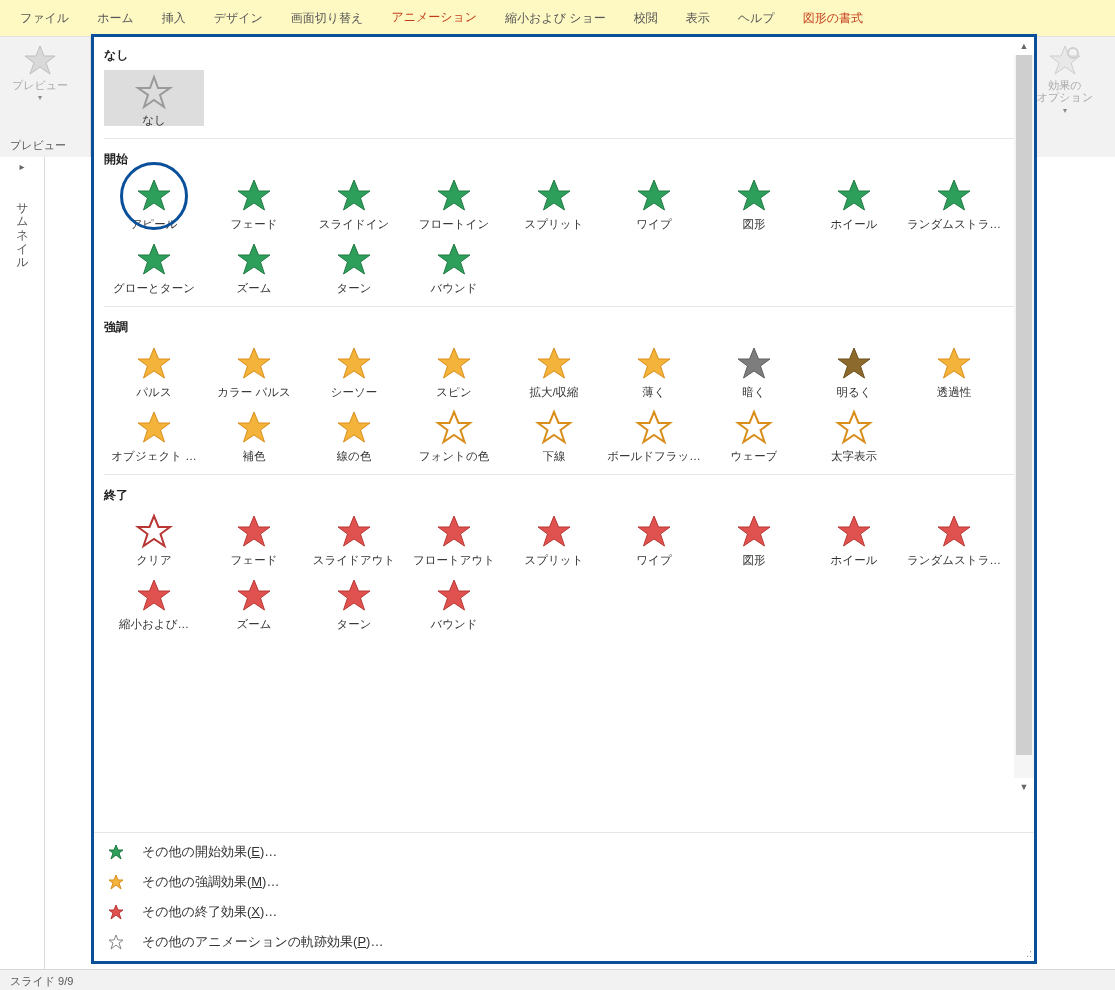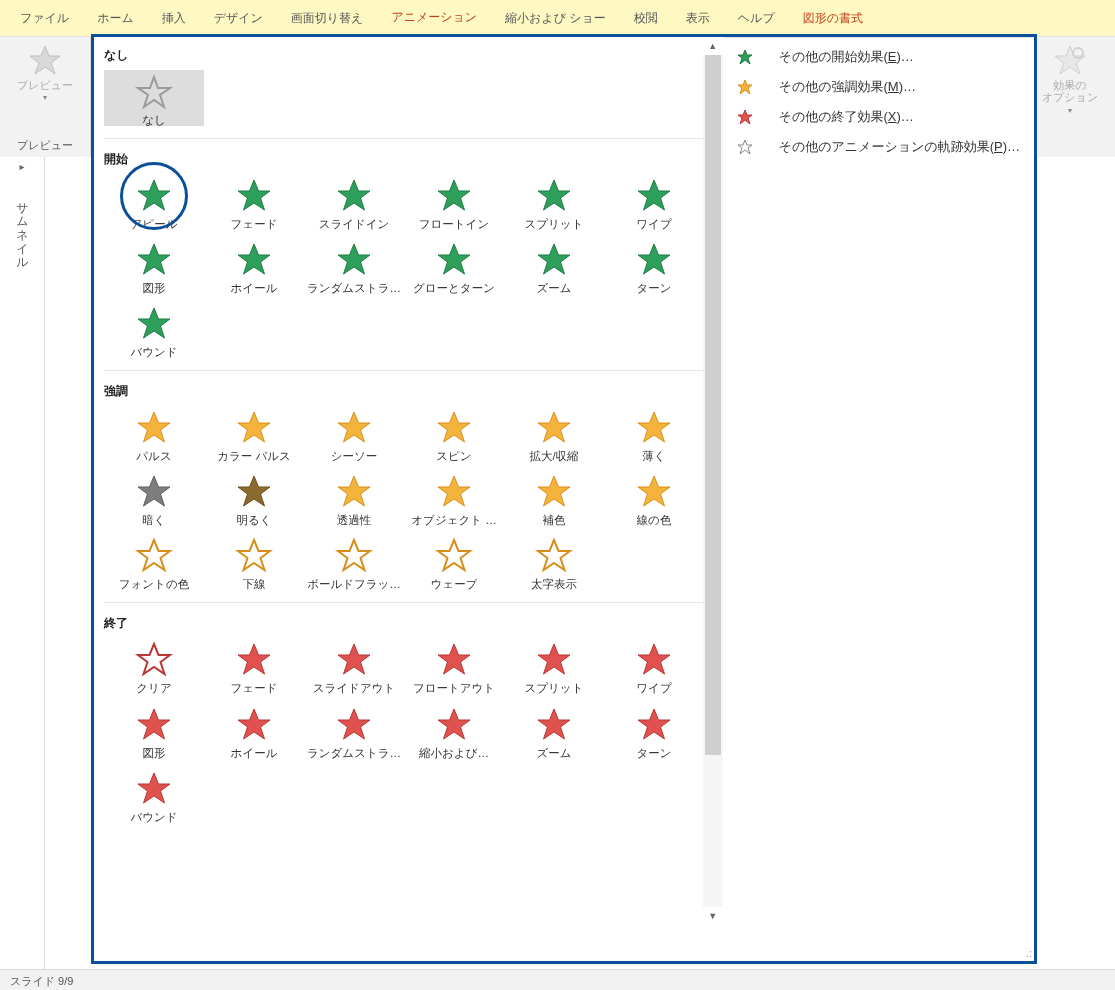--- a/index.html
+++ b/index.html
@@ -1,46 +1,46 @@
 <!DOCTYPE html>
 <html><head>
 <meta charset="utf-8">
 <style>
   html,body{margin:0;padding:0;font-family:"Meiryo UI","Yu Gothic UI",sans-serif;font-size:12px;background:#fff;color:#444;width:1115px;height:990px;overflow:hidden}
   .tabs{display:flex;align-items:center;height:36px;border-bottom:1px solid #e0e0e0;background:#fef9c3;padding-left:6px}
   .tab{padding:8px 14px;color:#555;cursor:pointer}
   .tab.active{color:#c43e1c;border-bottom:1px solid #f9a8d4;font-weight:500}
   .tab.format{color:#c43e1c}
   .ribbon{display:flex;height:120px;background:#f2f2f2}
-  .ribbon-group{display:flex;flex-direction:column;align-items:center;justify-content:space-between;padding:6px 10px 4px 10px;border-right:1px solid #ddd;min-width:70px}
+  .ribbon-group{display:flex;flex-direction:column;align-items:flex-start;justify-content:space-between;padding:6px 10px 4px 10px;border-right:1px solid #ddd;min-width:70px}
   .ribbon-group-label{font-size:11px;color:#555;margin-top:2px}
   .ribbon-btn{display:flex;flex-direction:column;align-items:center;justify-content:center;gap:2px;color:#666;width:60px}
   .ribbon-btn.disabled{color:#aaa}
   .ribbon-btn .ico{width:34px;height:34px;display:flex;align-items:center;justify-content:center}
   .ribbon-btn .lbl{font-size:11px;line-height:1.1;text-align:center}
   .chev{font-size:8px;color:#888}
   .gallery-host{flex:1;position:relative}
-  .gallery{position:absolute;left:0;top:-3px;width:940px;height:924px;background:#fff;border:3px solid #0a4f9a;display:flex;flex-direction:row}
+  .gallery{position:absolute;left:0;top:-3px;width:940px;height:924px;background:#fff;border:3px solid #0a4f9a;display:flex;flex-direction:column}
   .gallery-body{flex:1;overflow:hidden;position:relative}
   .scrollbar{position:absolute;right:0;top:0;bottom:36px;width:20px;background:#f5f5f5}
   .sc-arrow{height:18px;display:flex;align-items:center;justify-content:center;color:#666;font-size:9px;background:#fff;}
   .sc-track{position:absolute;top:18px;bottom:18px;left:0;right:0}
   .sc-thumb{position:absolute;left:2px;right:2px;top:0;height:700px;background:#cfcfcf}
   .cat{padding:6px 10px 4px 10px}
   .cat-title{font-weight:700;color:#222;font-size:12px;margin:4px 0 4px 0}
   .grid{display:flex;flex-wrap:wrap}
   .item{width:100px;display:flex;flex-direction:column;align-items:center;justify-content:flex-start;margin:2px 0 6px 0;cursor:pointer}
   .item .ic{width:48px;height:44px;display:flex;align-items:center;justify-content:center}
   .item .tx{font-size:11.5px;color:#333;text-align:center;line-height:1.05;max-width:98px;white-space:nowrap;overflow:hidden;text-overflow:ellipsis}
   .item.none{background:#ddd}
   .item.sel .ic{position:relative}
   .sel-ring{position:absolute;width:62px;height:62px;border:3px solid #0a4f9a;border-radius:50%;left:50%;top:50%;transform:translate(-50%,-50%)}
   .divider{height:1px;background:#e6e6e6;margin:2px 10px}
   .menu{border-top:1px solid #e6e6e6;padding:4px 0}
-  .menu-item{display:flex;align-items:center;gap:26px;padding:6px 14px;font-size:13px;color:#333;cursor:pointer}
+  .menu-item{display:flex;align-items:center;gap:18px;padding:6px 14px;font-size:13px;color:#333;cursor:pointer}
   .menu-item.disabled{color:#bbb}
   .menu-item .mi{width:16px;height:16px;display:flex;align-items:center;justify-content:center}
   .u{text-decoration:underline}
   .resize{position:absolute;right:2px;bottom:2px;font-size:11px;color:#999}
   
   .workspace{display:flex;height:calc(990px - 36px - 120px - 22px)}
   .thumb-pane{width:44px;border-right:1px solid #d8d8d8;display:flex;flex-direction:column;align-items:center;padding-top:4px;gap:10px;background:#fff;position:relative}
   .thumb-pane .exp{font-size:10px;color:#666}
   .thumb-pane .vert-label{writing-mode:vertical-rl;font-size:12px;color:#555; margin-top:12px;}
   .status{height:22px;border-top:1px solid #d8d8d8;background:#f2f2f2;display:flex;align-items:center;padding:0 10px;font-size:11px;color:#555}

